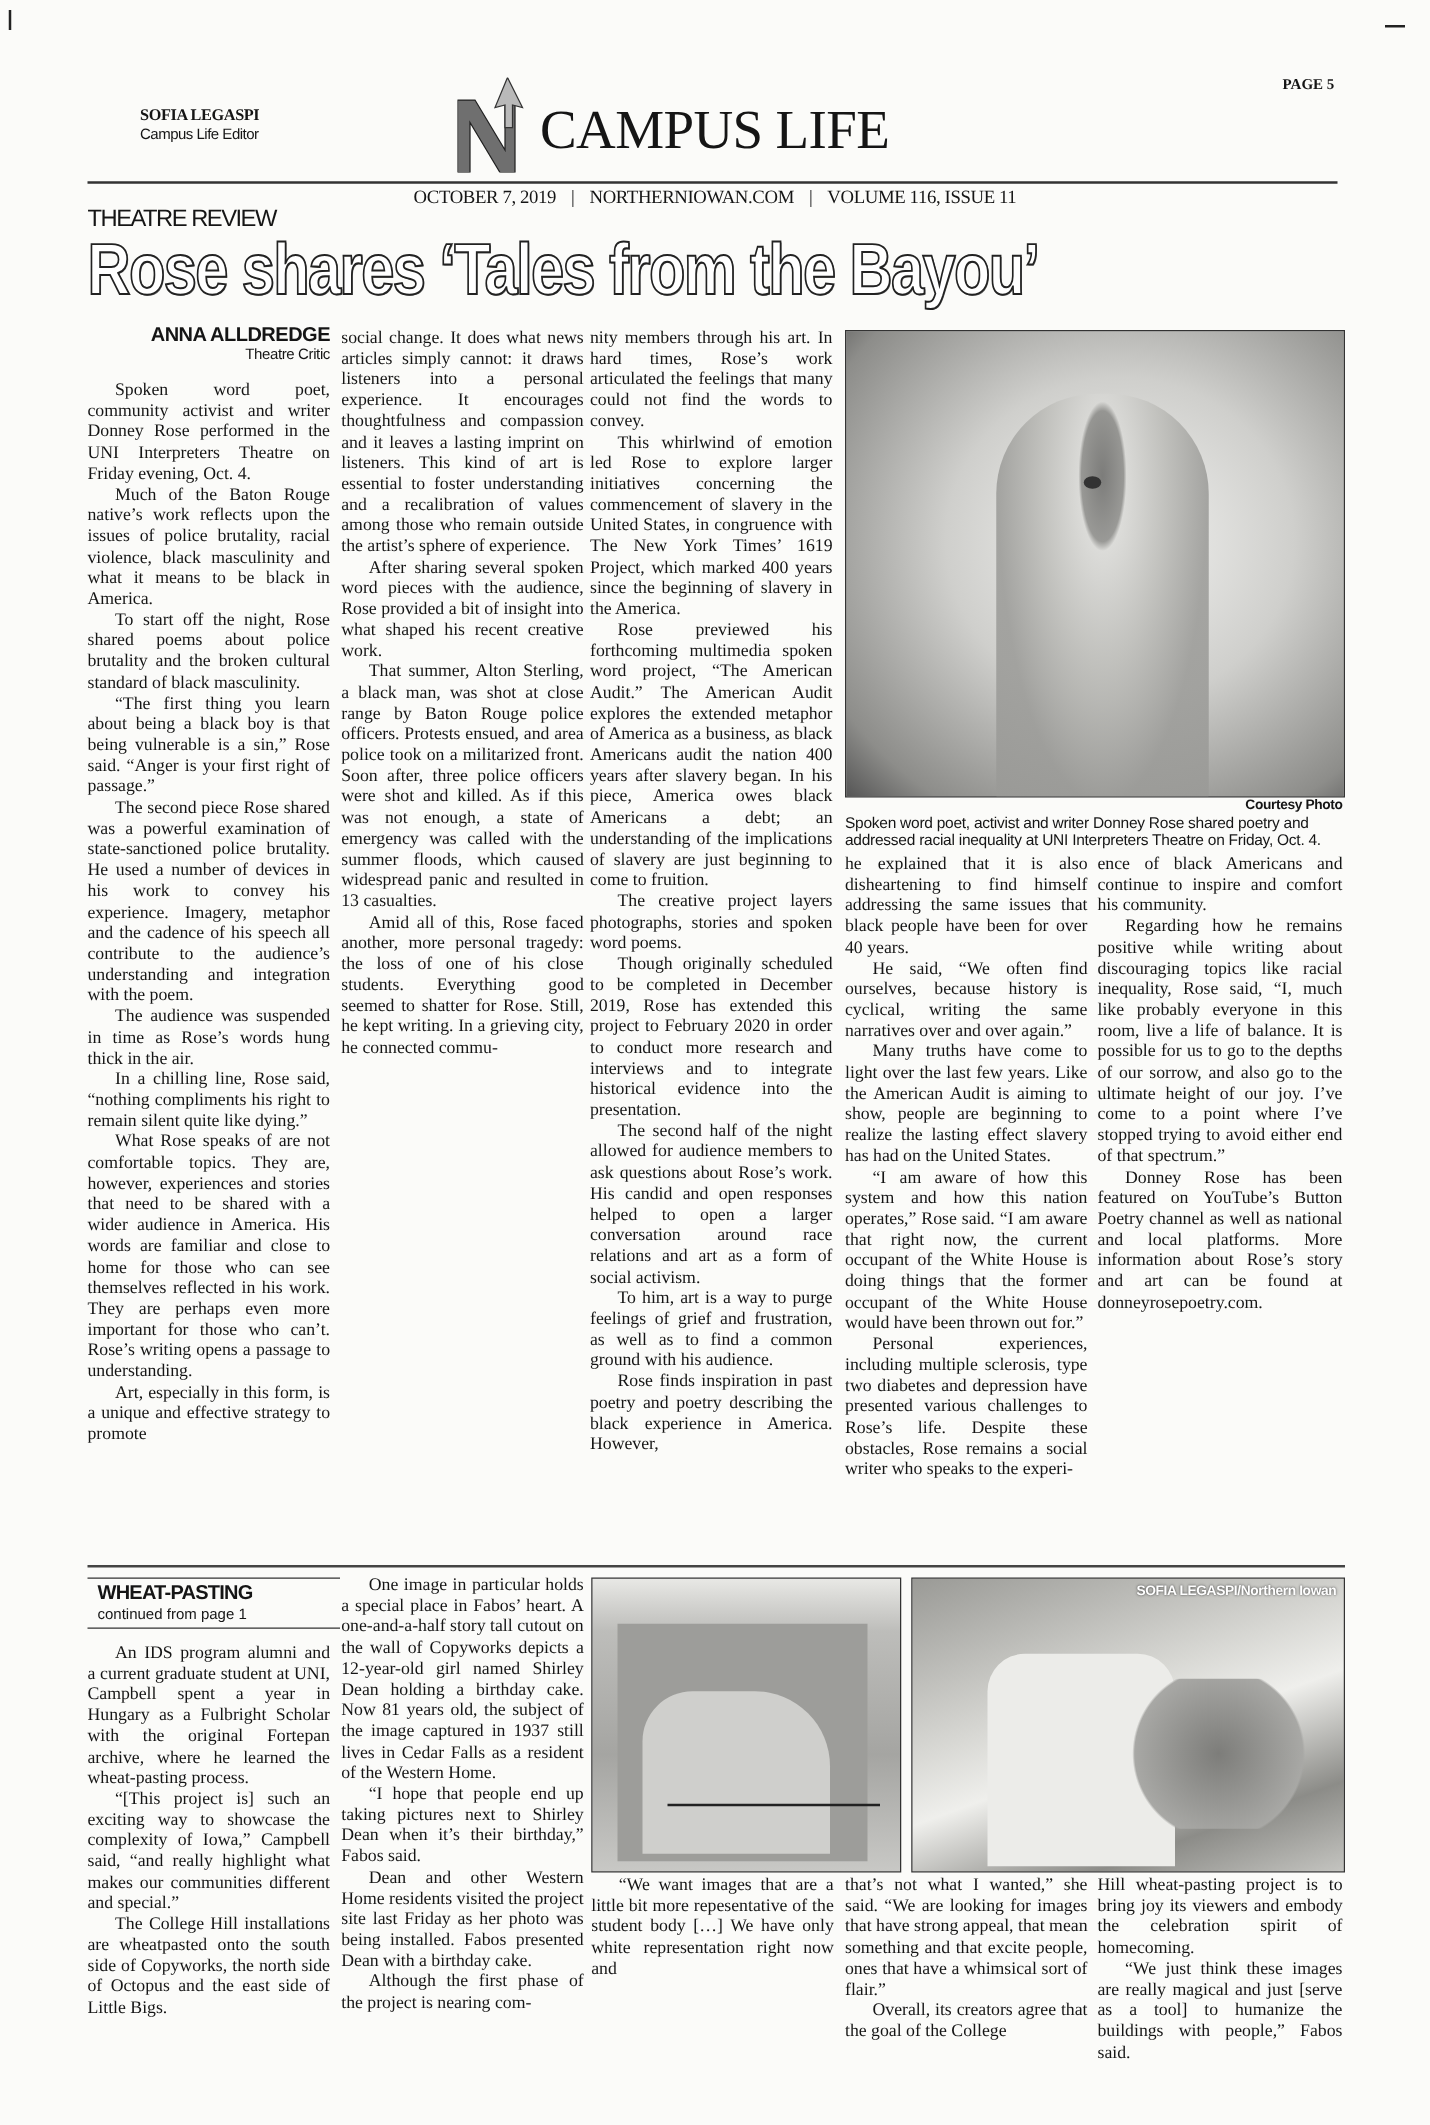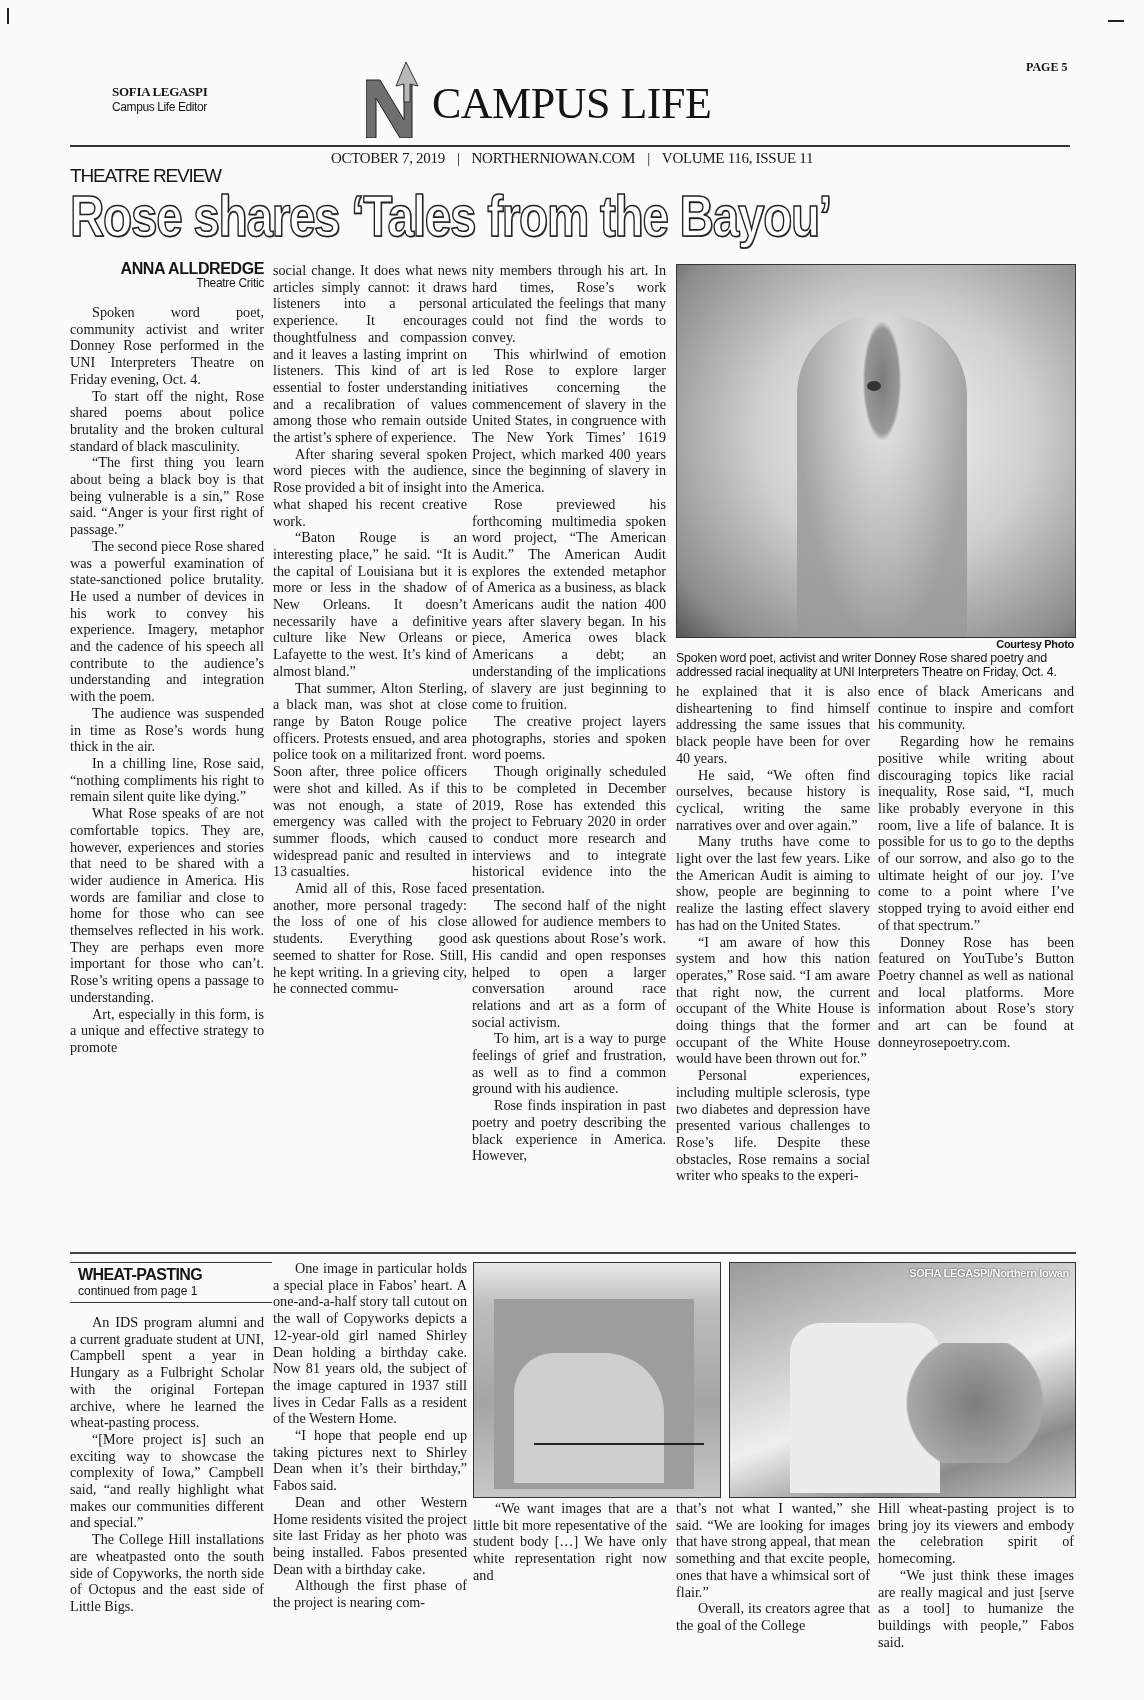--- a/index.html
+++ b/index.html
@@ -61,33 +61,33 @@
 <div class="abs kicker">THEATRE REVIEW</div>
 <div class="abs headline">Rose shares ‘Tales from the Bayou’</div>
 
 <div class="col" style="left:70px;top:262px;width:194px;">
   <div class="byline">
     <span class="name">ANNA ALLDREDGE</span>
     <span class="role">Theatre Critic</span>
   </div>
   <div style="height:8px"></div>
   <p>Spoken word poet, community activist and writer Donney Rose performed in the UNI Interpreters Theatre on Friday evening, Oct. 4.</p>
+  <p>Much of the Baton Rouge native’s work reflects upon the issues of police brutality, racial violence, black masculinity and what it means to be black in America.</p>
   <p>To start off the night, Rose shared poems about police brutality and the broken cultural standard of black masculinity.</p>
   <p>“The first thing you learn about being a black boy is that being vulnerable is a sin,” Rose said. “Anger is your first right of passage.”</p>
   <p>The second piece Rose shared was a powerful examination of state-sanctioned police brutality. He used a number of devices in his work to convey his experience. Imagery, metaphor and the cadence of his speech all contribute to the audience’s understanding and integration with the poem.</p>
   <p>The audience was suspended in time as Rose’s words hung thick in the air.</p>
   <p>In a chilling line, Rose said, “nothing compliments his right to remain silent quite like dying.”</p>
   <p>What Rose speaks of are not comfortable topics. They are, however, experiences and stories that need to be shared with a wider audience in America. His words are familiar and close to home for those who can see themselves reflected in his work. They are perhaps even more important for those who can’t. Rose’s writing opens a passage to understanding.</p>
   <p>Art, especially in this form, is a unique and effective strategy to promote</p>
 </div>
 
 <div class="col" style="left:273px;top:262px;width:194px;">
   <p class="noind">social change. It does what news articles simply cannot: it draws listeners into a personal experience. It encourages thoughtfulness and compassion and it leaves a lasting imprint on listeners. This kind of art is essential to foster understanding and a recalibration of values among those who remain outside the artist’s sphere of experience.</p>
   <p>After sharing several spoken word pieces with the audience, Rose provided a bit of insight into what shaped his recent creative work.</p>
-  <p>“Baton Rouge is an interesting place,” he said. “It is the capital of Louisiana but it is more or less in the shadow of New Orleans. It doesn’t necessarily have a definitive culture like New Orleans or Lafayette to the west. It’s kind of almost bland.”</p>
   <p>That summer, Alton Sterling, a black man, was shot at close range by Baton Rouge police officers. Protests ensued, and area police took on a militarized front. Soon after, three police officers were shot and killed. As if this was not enough, a state of emergency was called with the summer floods, which caused widespread panic and resulted in 13 casualties.</p>
   <p>Amid all of this, Rose faced another, more personal tragedy: the loss of one of his close students. Everything good seemed to shatter for Rose. Still, he kept writing. In a grieving city, he connected commu-</p>
 </div>
 
 <div class="col" style="left:472px;top:262px;width:194px;">
   <p class="noind">nity members through his art. In hard times, Rose’s work articulated the feelings that many could not find the words to convey.</p>
   <p>This whirlwind of emotion led Rose to explore larger initiatives concerning the commencement of slavery in the United States, in congruence with The New York Times’ 1619 Project, which marked 400 years since the beginning of slavery in the America.</p>
   <p>Rose previewed his forthcoming multimedia spoken word project, “The American Audit.” The American Audit explores the extended metaphor of America as a business, as black Americans audit the nation 400 years after slavery began. In his piece, America owes black Americans a debt; an understanding of the implications of slavery are just beginning to come to fruition.</p>
   <p>The creative project layers photographs, stories and spoken word poems.</p>
   <p>Though originally scheduled to be completed in December 2019, Rose has extended this project to February 2020 in order to conduct more research and interviews and to integrate historical evidence into the presentation.</p>
@@ -119,21 +119,21 @@
 
 <div class="abs rule-bottom"></div>
 
 <div class="abs jump-box">
   <div class="jump-title">WHEAT-PASTING</div>
   <div class="jump-sub">continued from page 1</div>
 </div>
 
 <div class="col" style="left:70px;top:1314px;width:194px;">
   <p>An IDS program alumni and a current graduate student at UNI, Campbell spent a year in Hungary as a Fulbright Scholar with the original Fortepan archive, where he learned the wheat-pasting process.</p>
-  <p>“[More project is] such an exciting way to showcase the complexity of Iowa,” Campbell said, “and really highlight what makes our communities different and special.”</p>
+  <p>“[This project is] such an exciting way to showcase the complexity of Iowa,” Campbell said, “and really highlight what makes our communities different and special.”</p>
   <p>The College Hill installations are wheatpasted onto the south side of Copyworks, the north side of Octopus and the east side of Little Bigs.</p>
 </div>
 
 <div class="col" style="left:273px;top:1260px;width:194px;">
   <p>One image in particular holds a special place in Fabos’ heart. A one-and-a-half story tall cutout on the wall of Copyworks depicts a 12-year-old girl named Shirley Dean holding a birthday cake. Now 81 years old, the subject of the image captured in 1937 still lives in Cedar Falls as a resident of the Western Home.</p>
   <p>“I hope that people end up taking pictures next to Shirley Dean when it’s their birthday,” Fabos said.</p>
   <p>Dean and other Western Home residents visited the project site last Friday as her photo was being installed. Fabos presented Dean with a birthday cake.</p>
   <p>Although the first phase of the project is nearing com-</p>
 </div>
 

